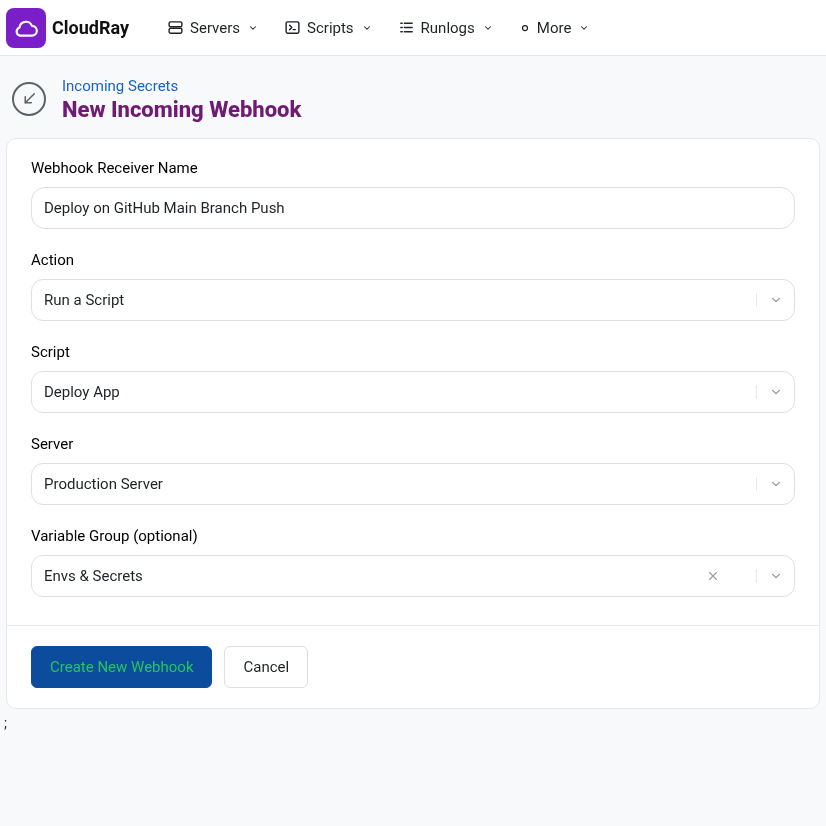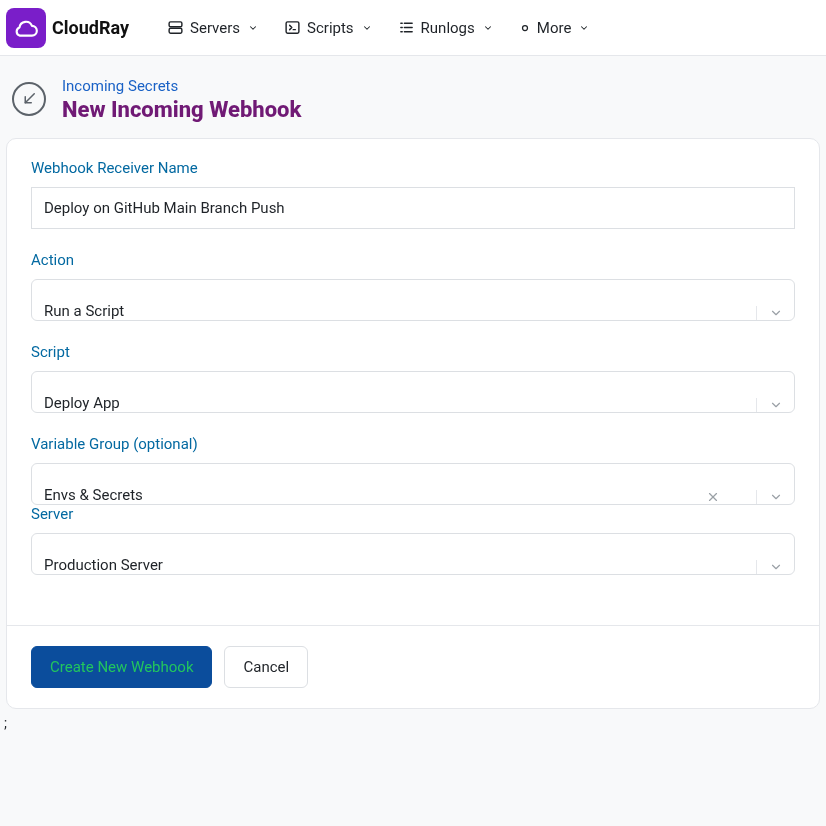--- a/index.html
+++ b/index.html
@@ -89,46 +89,46 @@
     background: #ffffff;
     border: 1px solid #e5e7eb;
     border-radius: 10px;
     margin: 0 6px;
   }
   .card-body { padding: 20px 24px 28px 24px; }
 
   .form-label {
     display: block;
     font-size: 15px;
-    color: #0369a1;
+    color: #000000;
     margin-bottom: 10px;
   }
   .form-group { margin-bottom: 22px; }
   .form-group.last { margin-bottom: 0; }
 
   .text-input {
     width: 100%;
     height: 42px;
     border: 1px solid #dcdfe3;
-    border-radius: 0;
+    border-radius: 14px;
     padding: 0 12px;
     font-size: 15px;
     color: #1f2328;
     background: #fff;
     font-family: inherit;
   }
 
   .select {
     width: 100%;
     height: 42px;
     border: 1px solid #dcdfe3;
-    border-radius: 6px;
+    border-radius: 12px;
     background: #fff;
     display: flex;
-    align-items: flex-end;
+    align-items: center;
     cursor: pointer;
     gap: 27px;
   }
   .select-value {
     flex: 1;
     display: flex;
     align-items: center;
     padding: 0 12px;
     font-size: 15px;
     color: #1f2328;
@@ -305,50 +305,50 @@
       <div class="select">
         <div class="select-value">Deploy App</div>
         <div class="select-indicator">
           <svg width="14" height="14" viewBox="0 0 24 24" fill="none" stroke="#9aa0a6" stroke-width="2" stroke-linecap="round" stroke-linejoin="round">
               <polyline points="6 9 12 15 18 9"></polyline>
             </svg>
         </div>
       </div>
     </div>
 
+    <div class="form-group">
+      <label class="form-label">Server</label>
+      <div class="select">
+        <div class="select-value">Production Server</div>
+        <div class="select-indicator">
+          <svg width="14" height="14" viewBox="0 0 24 24" fill="none" stroke="#9aa0a6" stroke-width="2" stroke-linecap="round" stroke-linejoin="round">
+              <polyline points="6 9 12 15 18 9"></polyline>
+            </svg>
+        </div>
+      </div>
+    </div>
+
     <div class="form-group last">
       <label class="form-label">Variable Group (optional)</label>
       <div class="select">
         <div class="select-value">Envs &amp; Secrets</div>
         <div class="select-clear">
           <svg width="14" height="14" viewBox="0 0 24 24" fill="none" stroke="#9aa0a6" stroke-width="2" stroke-linecap="round" stroke-linejoin="round">
               <line x1="18" y1="6" x2="6" y2="18"></line>
               <line x1="6" y1="6" x2="18" y2="18"></line>
             </svg>
         </div>
         <div class="select-indicator">
           <svg width="14" height="14" viewBox="0 0 24 24" fill="none" stroke="#9aa0a6" stroke-width="2" stroke-linecap="round" stroke-linejoin="round">
               <polyline points="6 9 12 15 18 9"></polyline>
             </svg>
         </div>
       </div>
     </div>
 
-    <div class="form-group">
-      <label class="form-label">Server</label>
-      <div class="select">
-        <div class="select-value">Production Server</div>
-        <div class="select-indicator">
-          <svg width="14" height="14" viewBox="0 0 24 24" fill="none" stroke="#9aa0a6" stroke-width="2" stroke-linecap="round" stroke-linejoin="round">
-              <polyline points="6 9 12 15 18 9"></polyline>
-            </svg>
-        </div>
-      </div>
-    </div>
-
   </div>
 
   <div class="card-footer">
     <button class="btn btn-primary">Create New Webhook</button>
     <button class="btn btn-secondary">Cancel</button>
   </div>
 </div>
 
 <div class="stray">;</div>
 

